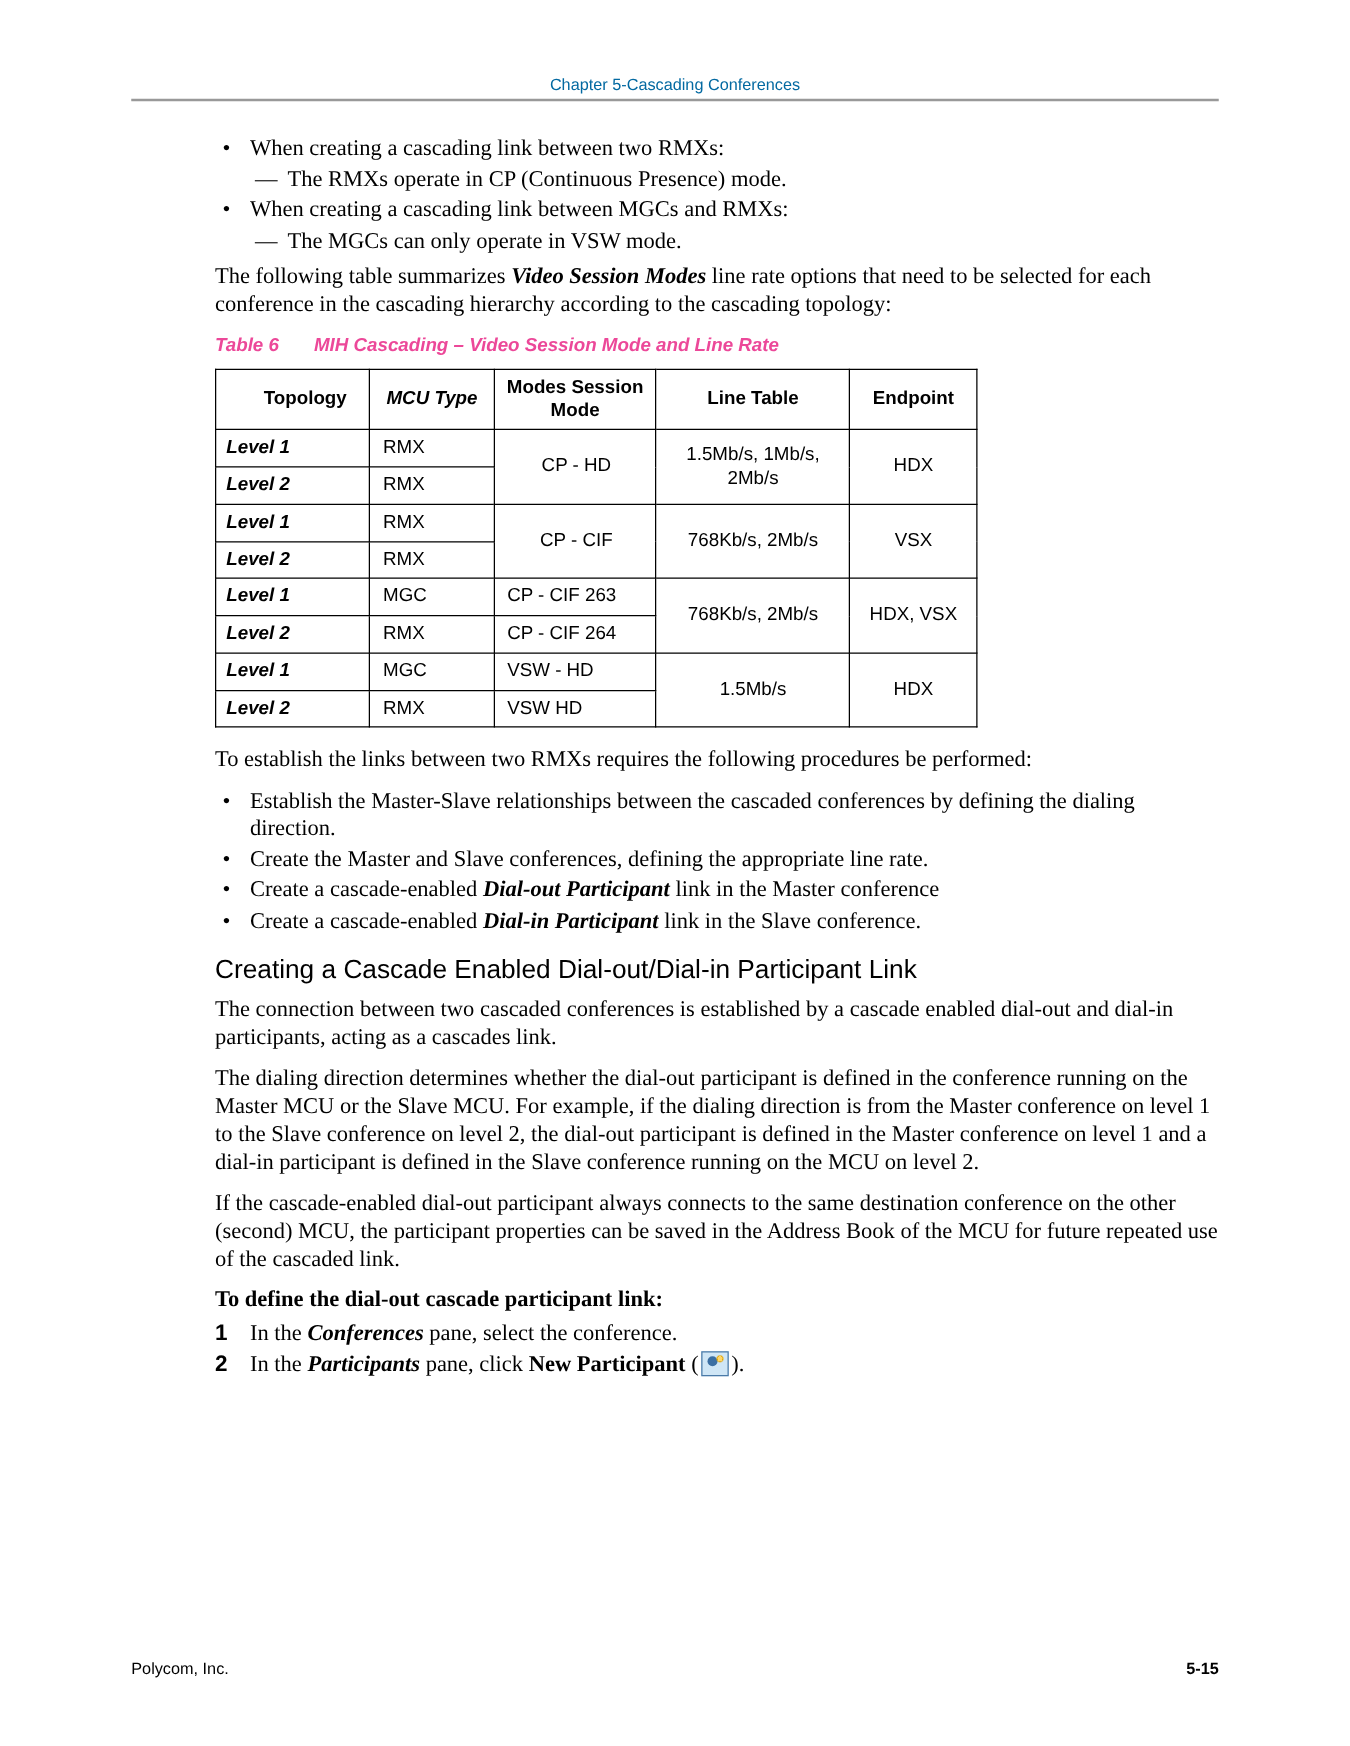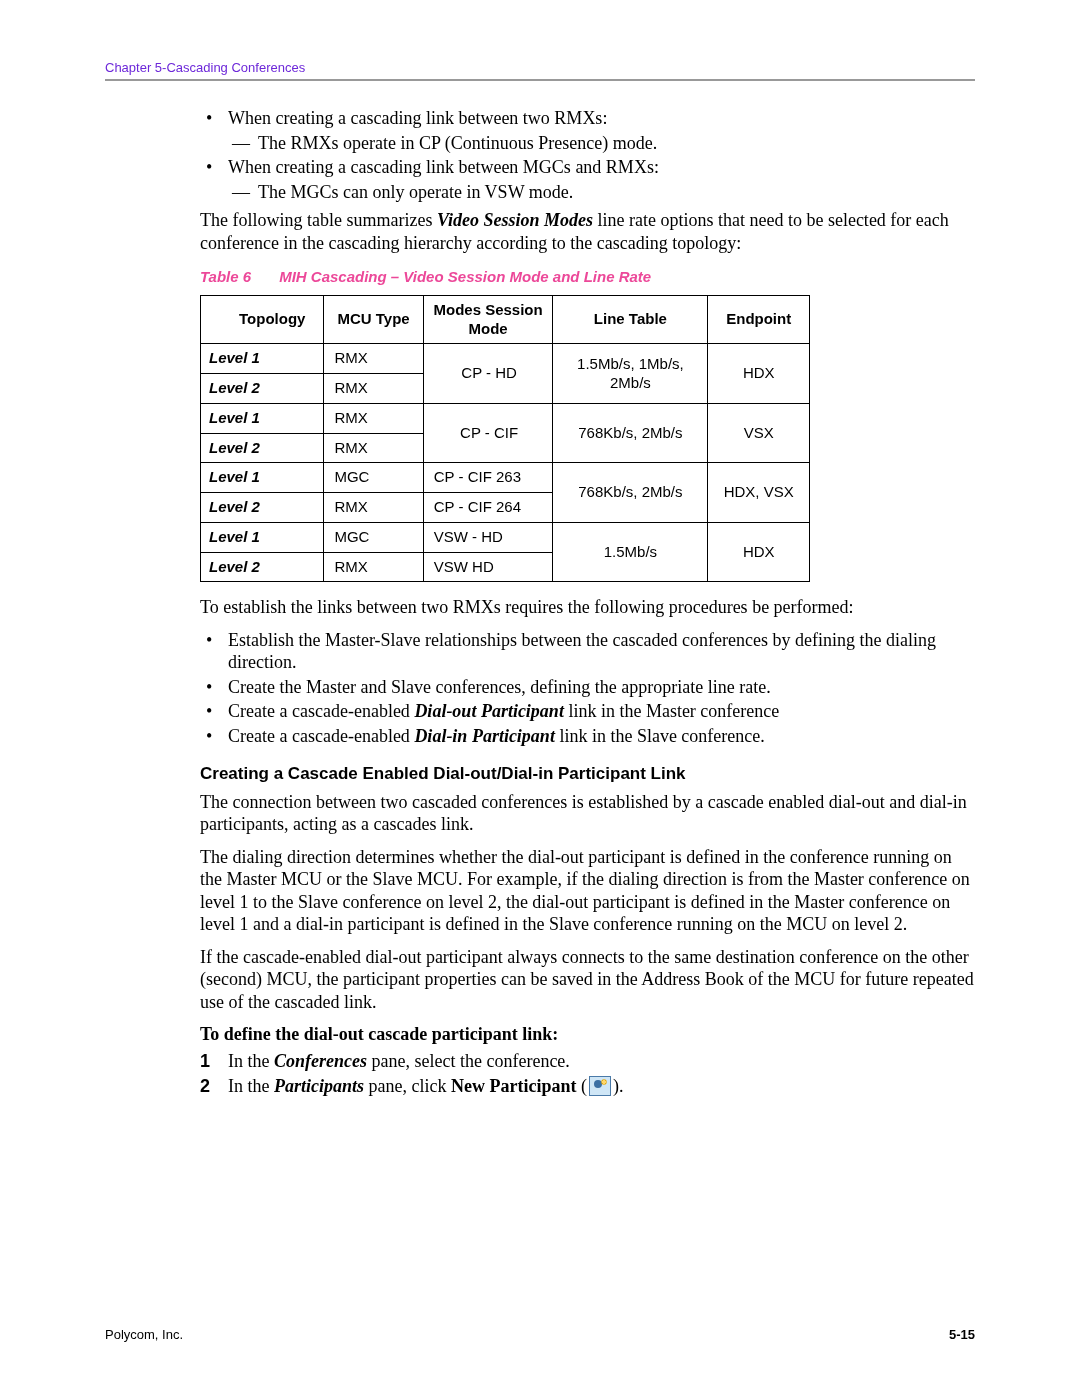--- a/index.html
+++ b/index.html
@@ -15,33 +15,33 @@
     position: relative;
     box-sizing: border-box;
   }
   .page {
     position: absolute;
     left: 105px;
     top: 60px;
     width: 870px;
   }
   .running-head {
-    text-align: left;
+    text-align: center;
     font-family: Arial, Helvetica, sans-serif;
     font-size: 13px;
-    color: #6d28d9;
+    color: #0369a1;
   }
   .hr {
     border: none;
     border-top: 2px solid #999;
     margin-top: 4px;
     margin-bottom: 26px;
   }
   .content {
-    margin-left: 95px; 
+    margin-left: 67px; 
     font-size: 18px;
     line-height: 1.25;
   }
   .content p {
     margin: 6px 0 10px 0;
   }
   ul.bullets {
     list-style: none;
     padding: 0;
     margin: 0 0 4px 0;
@@ -113,22 +113,22 @@
     text-align: left;
     padding-left: 10px;
   }
   table.mih td.mode {
     text-align: left;
     padding-left: 10px;
   }
 
   .h4 {
     font-family: Arial, Helvetica, sans-serif;
-    font-weight: bold;
-    font-size: 17px;
+    font-weight: normal;
+    font-size: 21px;
     margin: 16px 0 6px 0;
   }
   .bold-serif {
     font-weight: bold;
   }
   ol.steps {
     list-style: none;
     padding: 0;
     margin: 4px 0;
     counter-reset: step;
@@ -218,21 +218,21 @@
     </p>
 
     <div class="table-caption">
       <span class="cap-label">Table 6</span><span>MIH Cascading – Video Session Mode and Line Rate</span>
     </div>
 
     <table class="mih">
       <thead>
         <tr>
           <th style="width:92px;padding-left:28px;">Topology</th>
-          <th style="width:95px;">MCU Type</th>
+          <th style="width:95px;font-style:italic;">MCU Type</th>
           <th style="width:128px;">Modes Session Mode</th>
           <th style="width:160px;">Line Table</th>
           <th style="width:90px;">Endpoint</th>
         </tr>
       </thead>
       <tbody>
 
         <tr>
           <td class="topo">Level 1</td>
           <td class="mcu">RMX</td>

